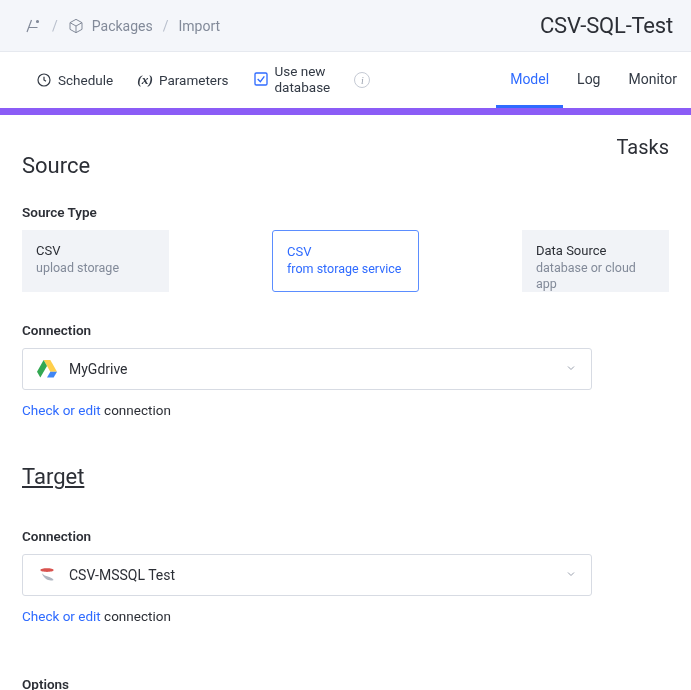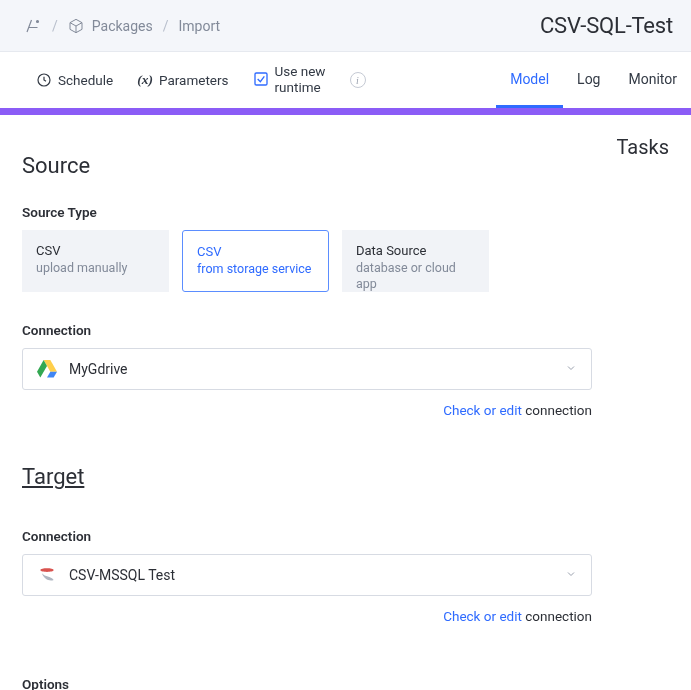--- a/index.html
+++ b/index.html
@@ -91,41 +91,41 @@
     font-size: 22px; font-weight: 400; color: #2c2f36;
     margin-bottom: 26px;
   }
   h2.section.target { margin-top: 46px; margin-bottom: 39px; text-decoration: underline; }
   .field-label {
     font-size: 13.5px; font-weight: 600; color: #2c2f36;
     margin-bottom: 10px; display: block;
   }
 
   
-  .source-type-row { display: flex; gap: 13px; margin-bottom: 30px; }
+  .source-type-row { display: flex; gap: 13px; margin-bottom: 30px; justify-content: space-between; }
   .src-card {
     width: 147px; height: 62px;
     background: #f1f3f7;
     padding: 12px 14px;
     font-size: 13px;
     line-height: 1.35;
     cursor: pointer;
   }
   .src-card .t1 { color: #2c2f36; }
   .src-card .t2 { color: #828a99; font-size: 12.5px; }
   .src-card.selected {
     background: #fff;
     border: 1px solid #5b8dff;
     border-radius: 3px;
   }
   .src-card.selected .t1 { color: #2f6bff; }
   .src-card.selected .t2 { color: #2f6bff; }
 
   
-  .conn-wrap { width: 570px; text-align: right; }
+  .conn-wrap { width: 570px; }
   .dropdown {
     width: 100%; height: 42px;
     border: 1px solid #d7dbe3; border-radius: 3px;
     display: flex; align-items: center;
     padding: 0 14px; gap: 12px;
     cursor: pointer;
     position: relative;
     background: #fff;
   }
   .dropdown .dd-label { color: #2c2f36; font-size: 14px; }
@@ -195,21 +195,21 @@
     </div>
     <div class="nav-item">
       <span class="nav-check">
         <svg width="16" height="16" viewBox="0 0 24 24" fill="none" stroke="#2f6bff" stroke-width="2">
             <rect x="3" y="3" width="18" height="18" rx="2"></rect>
             <path d="M7 12 L11 16 L17 8"></path>
           </svg>
       </span>
       <span class="two-line">
         <span>Use new</span><br>
-        <span>runtime</span>
+        <span>database</span>
       </span>
     </div>
     <span class="info-circle">i</span>
   </div>
   <div class="subnav-right">
     <div class="tab active">
         <span>Model</span>
       </div>
     <div class="tab">
         <span>Log</span>
@@ -222,21 +222,21 @@
 
 <div class="content">
   <div class="tasks-link">Tasks</div>
 
   <h2 class="section">Source</h2>
 
   <span class="field-label">Source Type</span>
   <div class="source-type-row">
     <div class="src-card">
       <div class="t1">CSV</div>
-      <div class="t2">upload manually</div>
+      <div class="t2">upload storage</div>
     </div>
     <div class="src-card selected">
       <div class="t1">CSV</div>
       <div class="t2">from storage service</div>
     </div>
     <div class="src-card">
       <div class="t1">Data Source</div>
       <div class="t2">database or cloud app</div>
     </div>
   </div>

